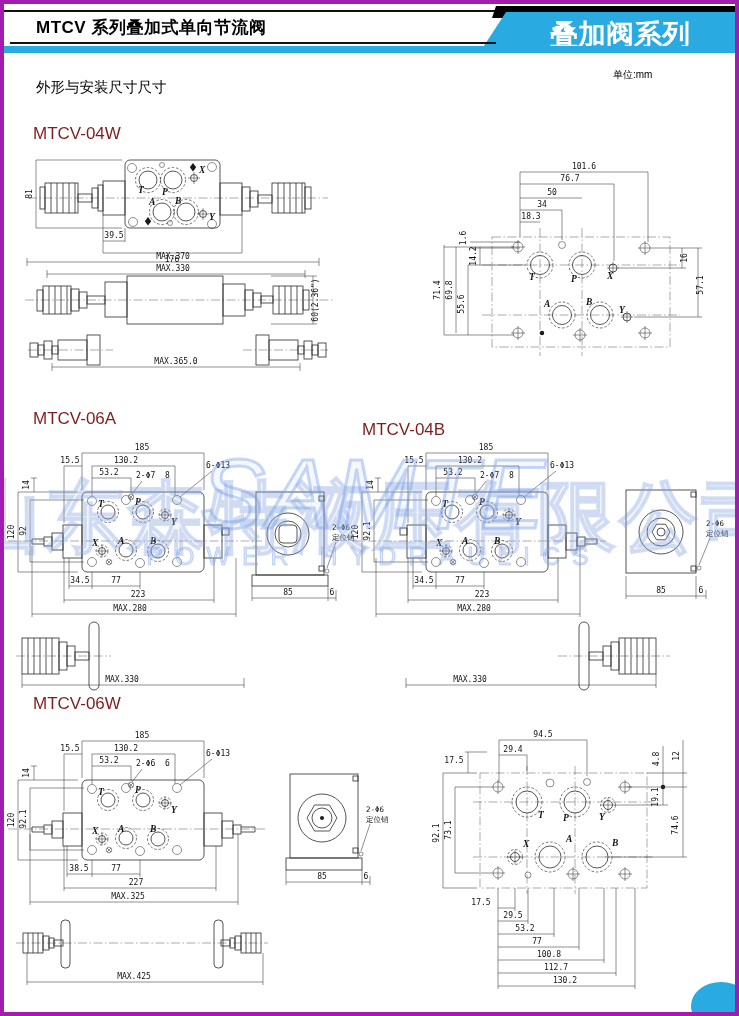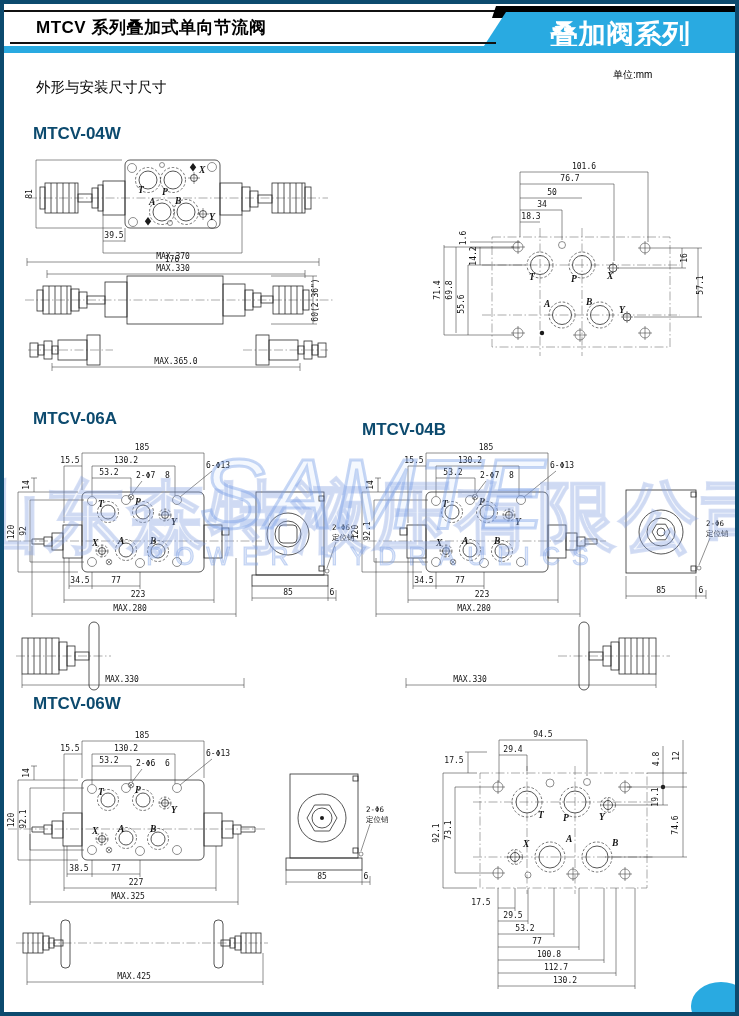--- a/index.html
+++ b/index.html
@@ -1,25 +1,25 @@
 <!DOCTYPE html>
 <html><head>
 <meta charset="utf-8">
 <style>
   html,body{margin:0;padding:0;background:#9a9a9a}
-  .page{position:relative;width:739px;height:1016px;background:#fff;border:4px solid #0c4a6e;
+  .page{position:relative;width:739px;height:1016px;background:#fff;border:4px solid #a21caf;
         box-sizing:border-box;overflow:hidden;font-family:"Liberation Sans",sans-serif}
   .tl{position:absolute;left:0;top:6px;width:731px;height:2px;background:#111}
   .htitle{position:absolute;left:32px;top:12px;font-size:17px;font-weight:bold;color:#000;letter-spacing:.5px}
   .bn{position:absolute;left:466px;top:0;width:265px;height:52px}
   .rule-b{position:absolute;left:6px;top:38px;width:486px;height:2px;background:#111}
   .rule-c{position:absolute;left:0;top:42px;width:731px;height:7px;background:#29aae1}
   .subtitle{position:absolute;left:32px;top:74px;font-size:14.5px;color:#000000}
   .unit{position:absolute;left:609px;top:64px;font-size:10px;color:#000}
-  .stitle{position:absolute;font-weight:bold;font-size:17px;color:#0c4a6e}
+  .stitle{position:absolute;font-weight:normal;font-size:17px;color:#7f1d1d}
   .s{position:absolute;overflow:visible}
   .s line,.s rect,.s circle,.s polygon,.s path{stroke:#2b2b2b;stroke-width:.8;fill:none}
   .s .dl{stroke:#333;stroke-width:.55}
   .s .cl{stroke:#555;stroke-width:.5;stroke-dasharray:9 2.5 1.5 2.5}
   .s .dc{stroke-dasharray:2.6 1.8;stroke-width:.65}
   .s .fl{fill:#1a1a1a;stroke:none}
   .s text{stroke:none}
   .dim{font:8px "DejaVu Sans Mono",monospace;fill:#111}
   .dim7{font:7.5px "DejaVu Sans Mono",monospace;fill:#111}
   .port{font:italic 600 9.5px "Liberation Serif",serif;fill:#111}

